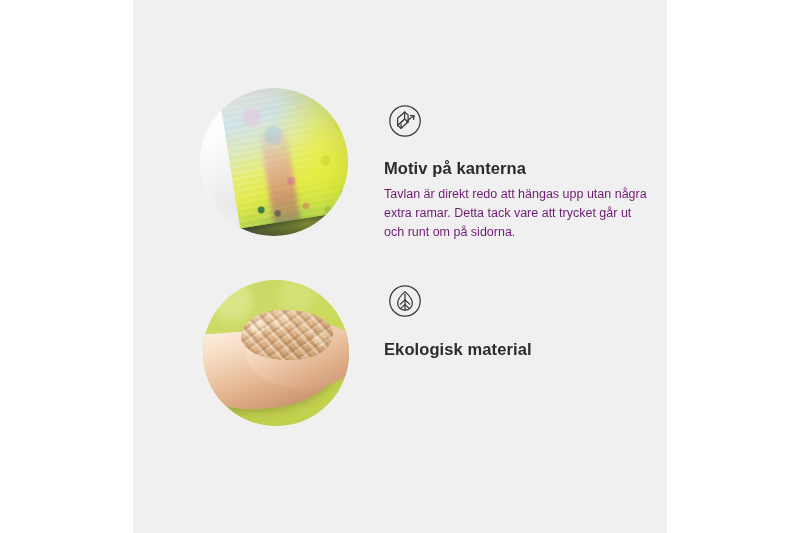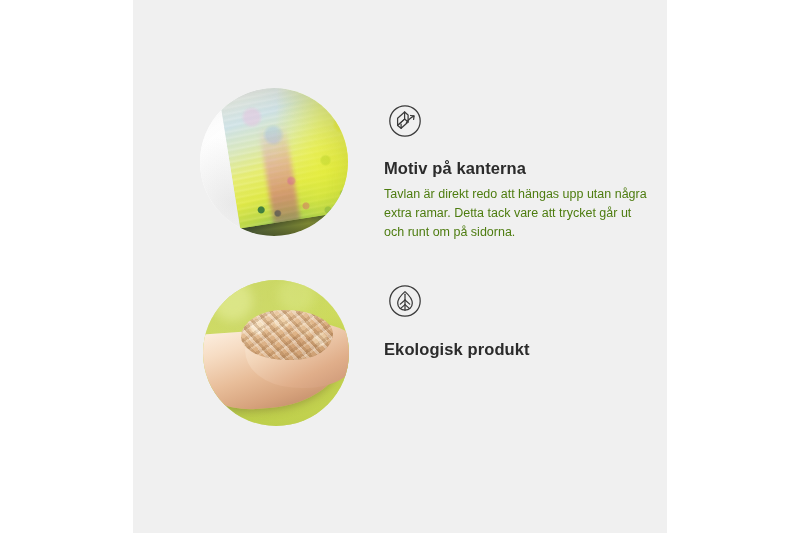--- a/index.html
+++ b/index.html
@@ -275,21 +275,21 @@
     color: #2b2b2b;
     letter-spacing: 0.1px;
   }
   .title-1 { margin-top: 17px; }
   .title-2 { margin-top: 18px; }
 
   .f-body {
     margin: 6px 0 0 0;
     font-size: 12.5px;
     line-height: 1.52;
-    color: #4d7c0f;
+    color: #701a75;
     max-width: 268px;
   }
 </style>
 </head>
 <body>
 
 <div class="stage">
   <div class="panel">
 
     <div class="feature feature-1">
@@ -335,18 +335,18 @@
           <svg viewBox="0 0 42 42" width="42" height="42" fill="none" stroke="#3a3a3a" stroke-width="1.25" stroke-linecap="round" stroke-linejoin="round">
             <circle cx="21" cy="21" r="15.2"></circle>
             <path d="M21 11.6 C26.2 16.1 28.3 20.0 28.3 23.3 C28.3 27.2 25.0 30.2 21 30.2 C17.0 30.2 13.7 27.2 13.7 23.3 C13.7 20.0 15.8 16.1 21 11.6 Z"></path>
             <path d="M21 14.2 L21 30.2"></path>
             <path d="M21 20.0 L16.3 24.1"></path>
             <path d="M21 20.0 L25.7 24.1"></path>
             <path d="M21 24.6 L17.0 28.1"></path>
             <path d="M21 24.6 L25.0 28.1"></path>
           </svg>
         </span>
-        <h3 class="f-title title-2">Ekologisk produkt</h3>
+        <h3 class="f-title title-2">Ekologisk material</h3>
       </div>
     </div>
 
   </div>
 </div>
 
 </body></html>

